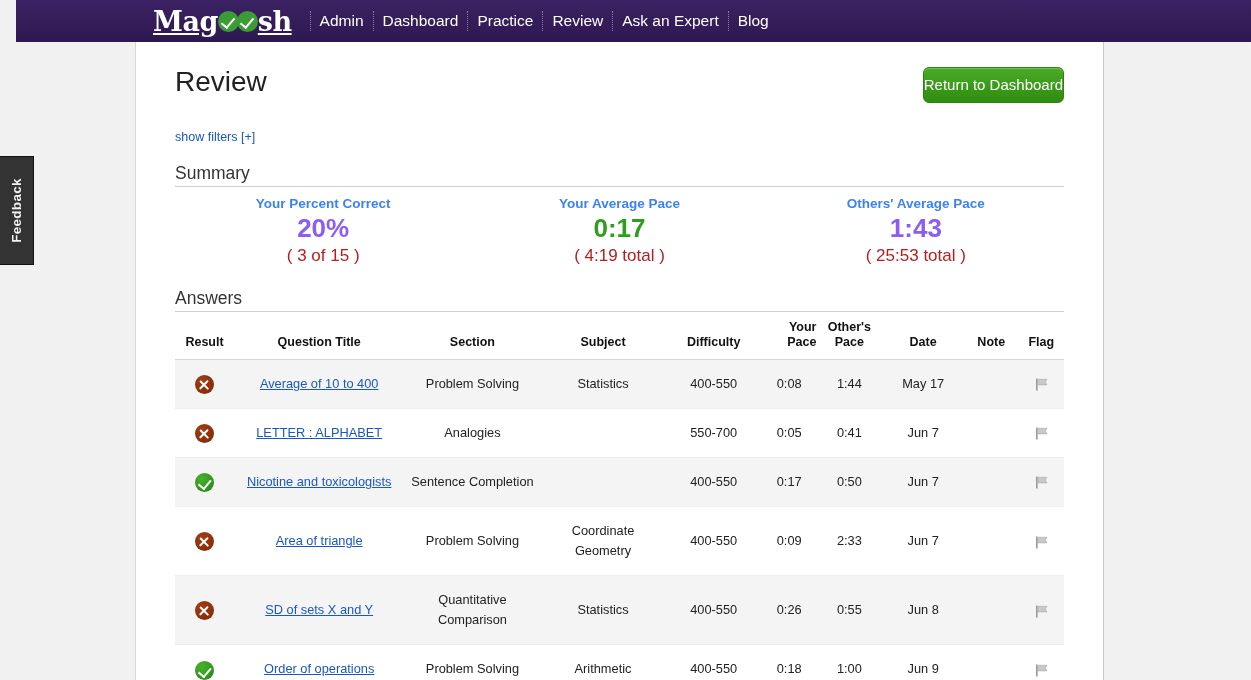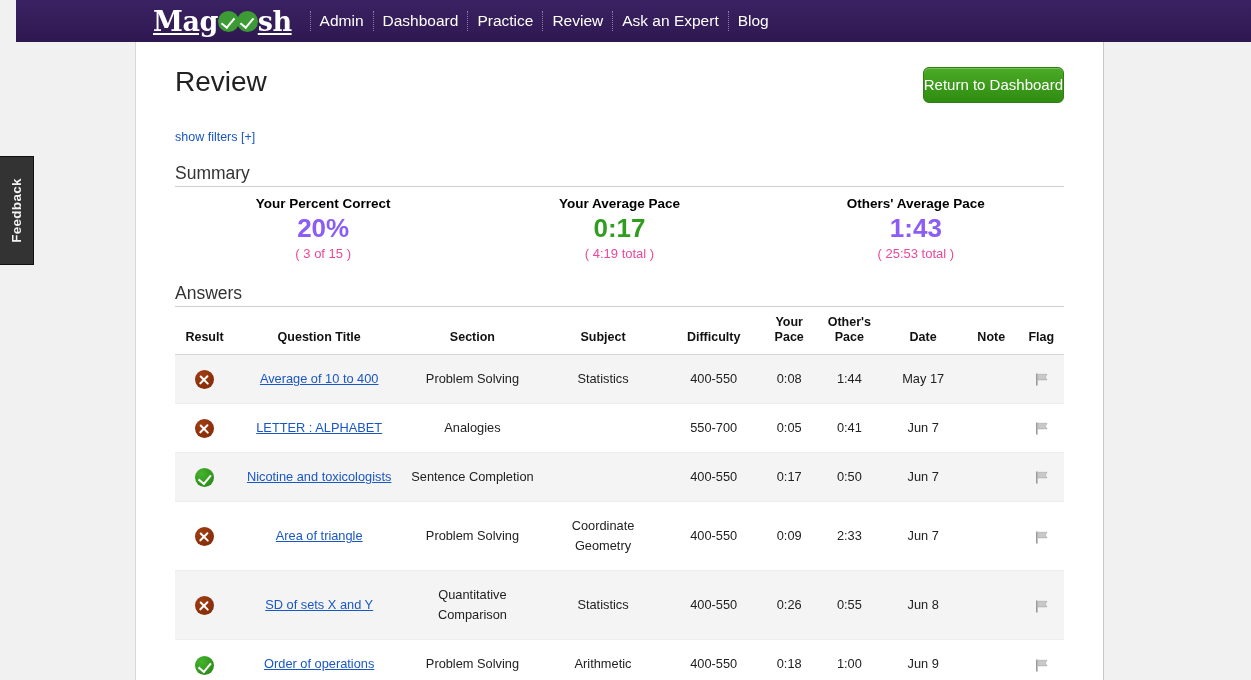--- a/index.html
+++ b/index.html
@@ -116,24 +116,24 @@
     padding-bottom: 2px;
     font-size: 17.5px; font-weight: normal; color: #333;
     border-bottom: 1px solid #cfcfcf;
   }
 
   
   #summary-row {
     display: flex; margin-top: 9px;
   }
   .stat { flex: 1; text-align: center; }
-  .stat-label { font-size: 13.5px; font-weight: bold; color: #000000; }
+  .stat-label { font-size: 13.5px; font-weight: bold; color: #3b82f6; }
   .stat-value { font-size: 26px; font-weight: bold; color: #8b5cf6; margin-top: 2px; line-height: 30px; }
   .stat-value.green { color: #2f9e1e; }
-  .stat-sub { font-size: 13px; color: #ec4899; margin-top: 3px; }
+  .stat-sub { font-size: 17px; color: #b91c1c; margin-top: 3px; }
 
   
   #answers-table {
     width: 100%; border-collapse: collapse;
     margin-top: 8px;
   }
   #answers-table thead th {
     font-size: 12.5px; font-weight: bold; color: #111;
     padding: 0 0 9px 0;
     vertical-align: bottom;
@@ -147,21 +147,21 @@
     border-bottom: 1px solid #eeeeee;
     line-height: 20px;
   }
   #answers-table tbody tr.alt td { background: #f4f4f4; }
 
   .c-result { width: 52px; }
   .c-title  { width: 150px; }
   .c-section{ width: 120px; }
   .c-subject{ width: 110px; }
   .c-diff   { width: 85px; }
-  .c-ypace  { width: 48px; }
+  .c-ypace  { width: 48px; text-align: right; }
   .c-opace  { width: 58px; }
   .c-date   { width: 72px; }
   .c-note   { width: 48px; }
   .c-flag   { width: 40px; }
 
   .q-link { color: #1b57c4; text-decoration: underline; font-size: 12.8px; }
   .ypace { color: #2f9e1e; }
 
   
   .ricon {

